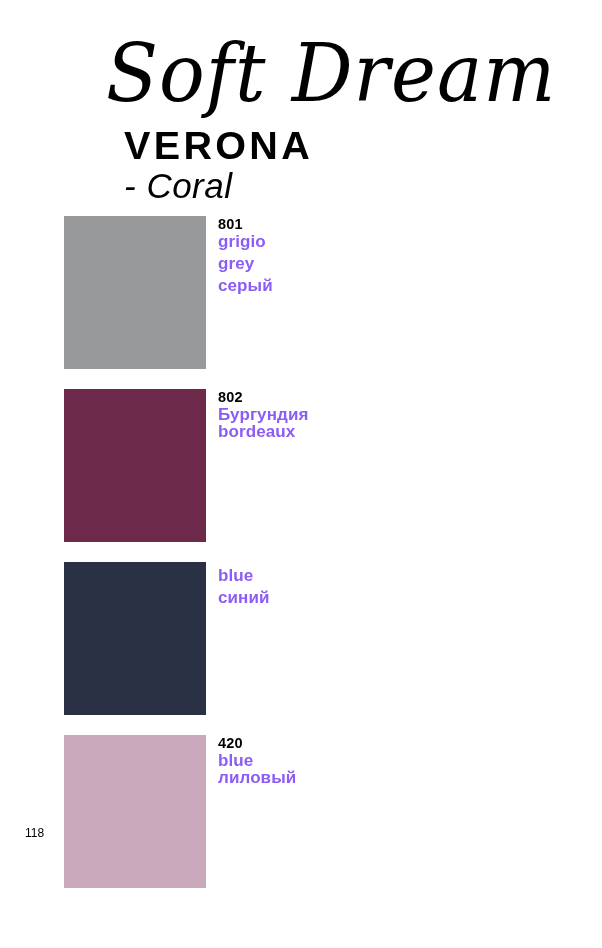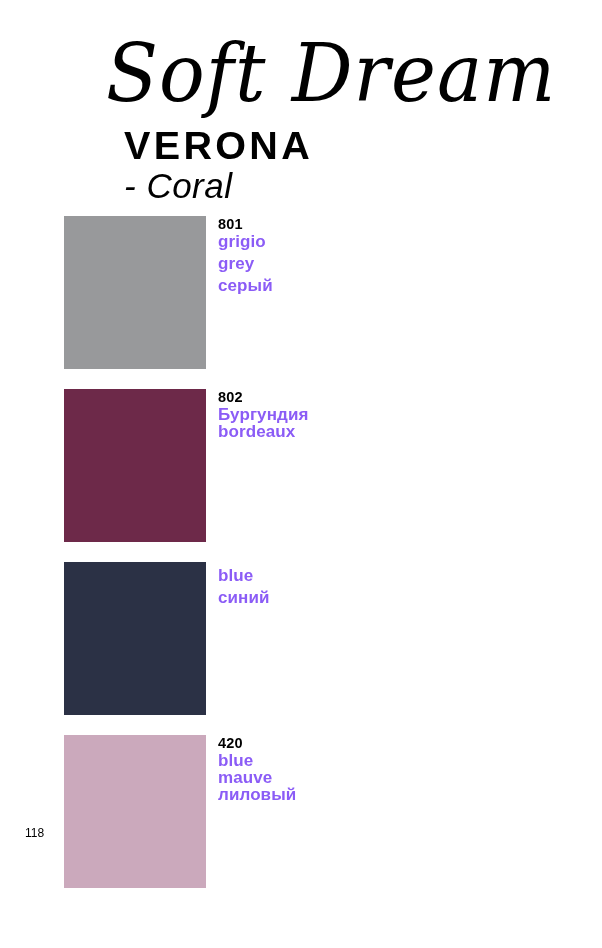--- a/index.html
+++ b/index.html
@@ -175,21 +175,20 @@
         <div class="swatch-name gap">blue</div>
         <div class="swatch-name gap">синий</div>
       </div>
     </div>
 
     <div class="swatch-row r3">
       <div class="swatch-chip" style="background-color: rgb(203, 169, 188);"></div>
       <div class="swatch-info">
         <div class="swatch-code">420</div>
         <div class="swatch-name">blue</div>
-        <div class="swatch-name">mauve</div>
         <div class="swatch-name">лиловый</div>
       </div>
     </div>
 
   </div>
 
   <div id="page-number">118</div>
 
 </div>
 

